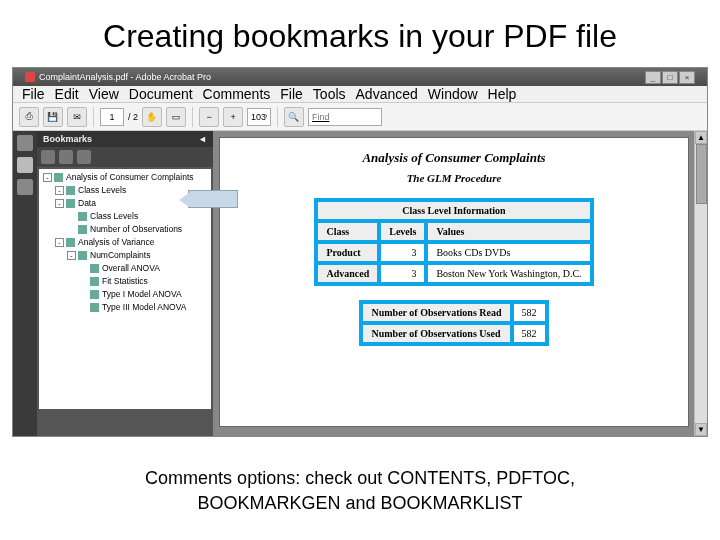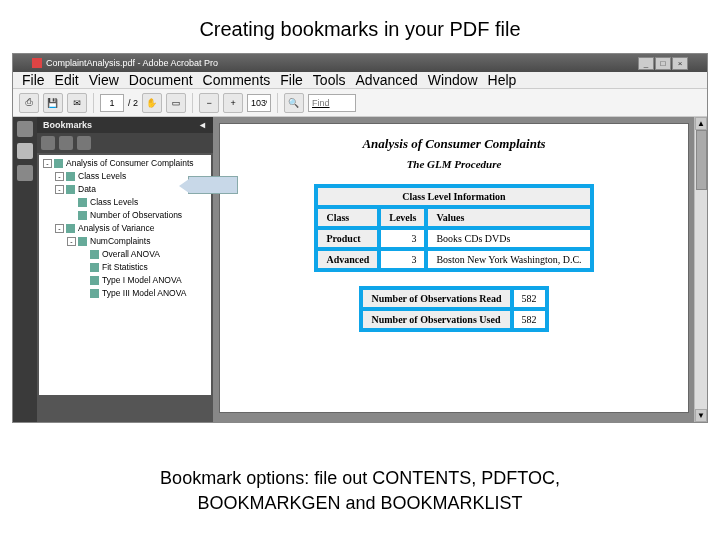--- a/index.html
+++ b/index.html
@@ -1,31 +1,31 @@
 <!DOCTYPE html>
 <html><head>
 <meta charset="utf-8">
 <style>
   * { box-sizing: border-box; margin: 0; padding: 0; }
   body { font-family: Arial, sans-serif; width: 720px; height: 540px; background: #fff; position: relative; }
-  .slide-title { font-size: 20px; font-weight: normal; text-align: center; padding: 18px 0 12px 0; color: #000; }
+  .slide-title { font-size: 32px; font-weight: normal; text-align: center; padding: 18px 0 12px 0; color: #000; }
   .app-window { margin: 0 12px; border: 1px solid #888; background: #e8e8e8; height: 370px; overflow: hidden; position: relative; }
-  .titlebar { background: linear-gradient(#6a6a6a, #4a4a4a); height: 18px; display: flex; align-items: center; padding: 0 19px; color: #fff; font-size: 9px; }
+  .titlebar { background: linear-gradient(#6a6a6a, #4a4a4a); height: 18px; display: flex; align-items: center; padding: 0 12px; color: #fff; font-size: 9px; }
   .titlebar-icon { width: 10px; height: 10px; background: #d44; margin-right: 4px; }
   .titlebar-text { flex: 1; }
   .win-controls { display: flex; gap: 1px; }
   .win-btn { width: 16px; height: 13px; background: #ccc; border: 1px solid #888; font-size: 8px; display: flex; align-items: center; justify-content: center; cursor: pointer; color: #333; }
   .menubar { background: #f0f0f0; height: 17px; display: flex; align-items: center; padding: 0 4px; font-size: 14px; border-bottom: 1px solid #ccc; }
   .menu-item { padding: 0 5px; cursor: pointer; }
   .toolbar { background: #f4f4f4; height: 28px; display: flex; align-items: center; padding: 0 6px; gap: 4px; border-bottom: 1px solid #ccc; }
   .tb-btn { width: 20px; height: 20px; background: #e8e8e8; border: 1px solid #bbb; border-radius: 2px; display: flex; align-items: center; justify-content: center; font-size: 9px; cursor: pointer; }
   .tb-sep { width: 1px; height: 20px; background: #ccc; margin: 0 2px; }
   .tb-input { height: 18px; border: 1px solid #aaa; font-size: 9px; padding: 0 3px; background: #fff; }
   .zoom-box { width: 24px; }
-  .find-box { width: 48px; text-decoration: underline; }
+  .find-box { width: 74px; text-decoration: underline; }
   .page-box { width: 24px; text-align: center; }
   .workspace { display: flex; height: calc(100% - 63px); }
   .sidebar { width: 200px; background: #4a4a4a; display: flex; }
   .side-icons { width: 24px; background: #3a3a3a; display: flex; flex-direction: column; align-items: center; padding-top: 4px; gap: 6px; }
   .side-icon { width: 16px; height: 16px; background: #888; border-radius: 2px; cursor: pointer; }
   .side-icon.active { background: #bbb; }
   .bookmarks-panel { flex: 1; background: #555; color: #eee; font-size: 9px; }
   .panel-header { background: #333; padding: 3px 6px; font-weight: bold; display: flex; align-items: center; justify-content: space-between; }
   .panel-tools { display: flex; gap: 4px; padding: 3px 4px; background: #444; }
   .panel-tool { width: 14px; height: 14px; background: #777; border-radius: 2px; cursor: pointer; }
@@ -225,15 +225,15 @@
         <div class="scroll-thumb"></div>
         <div class="scroll-arrow" style="position:absolute;bottom:0;width:100%">▼</div>
       </div>
     </div>
   </div>
 
   <div class="callout-arrow"></div>
 </div>
 
 <div class="slide-footer">
-  <div>Bookmark options: file out CONTENTS, PDFTOC,</div>
+  <div>Comments options: check out CONTENTS, PDFTOC,</div>
   <div>BOOKMARKGEN and BOOKMARKLIST</div>
 </div>
 
 </body></html>

